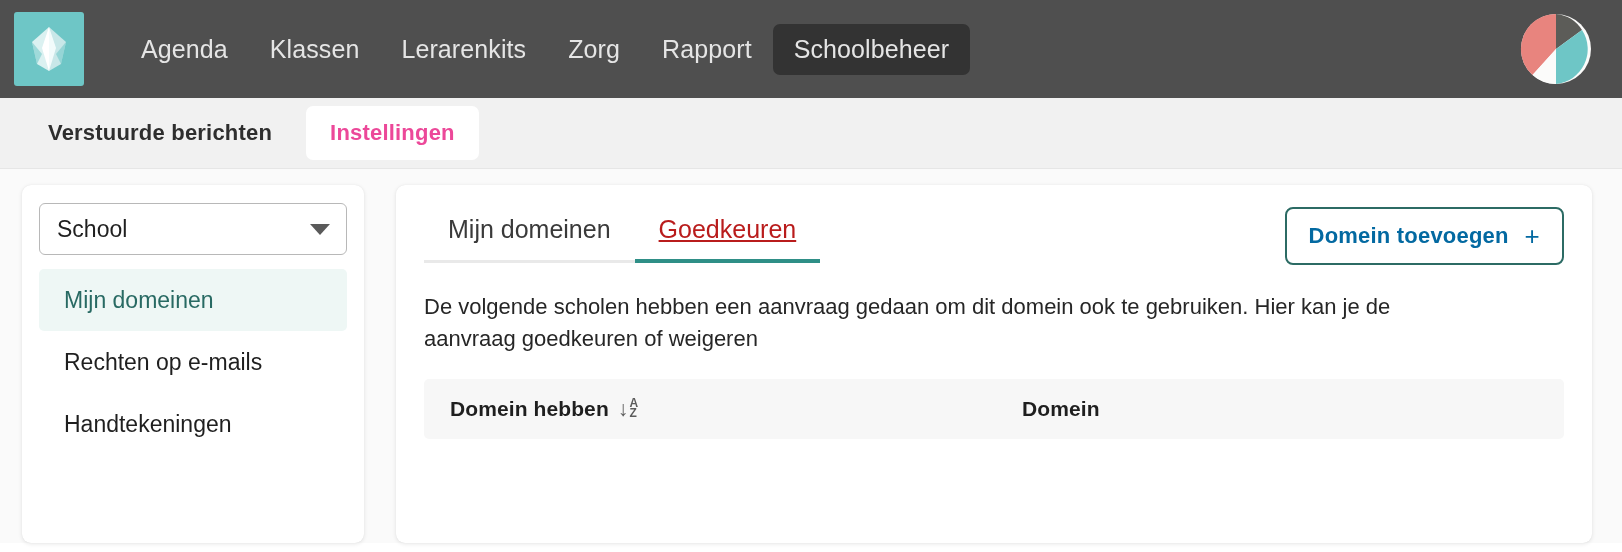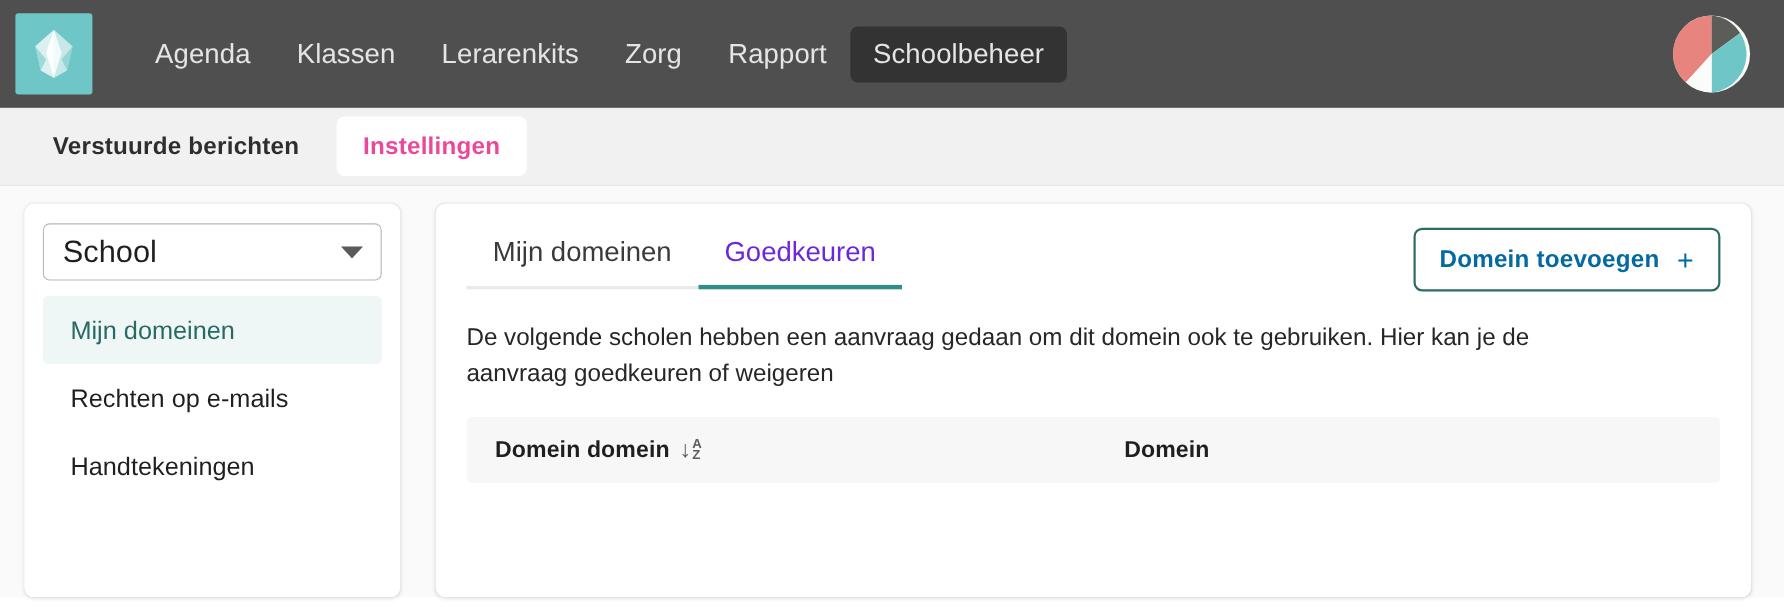--- a/index.html
+++ b/index.html
@@ -106,21 +106,21 @@
     height: 52px;
     border: 1px solid #b8b8b8;
     border-radius: 6px;
     display: flex;
     align-items: center;
     justify-content: space-between;
     padding: 0 16px 0 17px;
     background: #ffffff;
   }
   .select-label {
-    font-size: 28px;
+    font-size: 23px;
     color: #1f1f1f;
   }
   .caret {
     width: 0; height: 0;
     border-left: 10px solid transparent;
     border-right: 10px solid transparent;
     border-top: 11px solid #5a5a5a;
   }
   .side-list { margin-top: 14px; }
   .side-item {
@@ -156,23 +156,24 @@
     position: relative;
   }
   .tab {
     font-size: 25px;
     color: #3a3a3a;
     padding: 8px 24px 16px 24px;
     border-bottom: 3px solid #e9e9e9;
     white-space: nowrap;
   }
   .tab.active {
-    color: #6d28d9;
+    color: #b91c1c;
     border-bottom: 4px solid #2f8f87;
     padding-bottom: 15px;
+    text-decoration: underline;
   }
   .add-btn {
     border: 2px solid #2c6b64;
     border-radius: 8px;
     color: #0369a1;
     font-size: 22px;
     font-weight: bold;
     padding: 14px 22px;
     display: inline-flex;
     align-items: center;
@@ -301,21 +302,21 @@
         <span class="plus">+</span>
       </div>
 
     </div>
 
     <div class="desc">De volgende scholen hebben een aanvraag gedaan om dit domein ook te gebruiken. Hier kan je de aanvraag goedkeuren of weigeren</div>
 
     <div class="table">
       <div class="thead">
         <div class="th th-1">
-          <span>Domein domein</span>
+          <span>Domein hebben</span>
           <span class="sort-az">
             <span>↓</span>
             <span class="az-stack">
               <span>A</span>
               <span>Z</span>
             </span>
           </span>
         </div>
         <div class="th th-2">Domein</div>
       </div>

